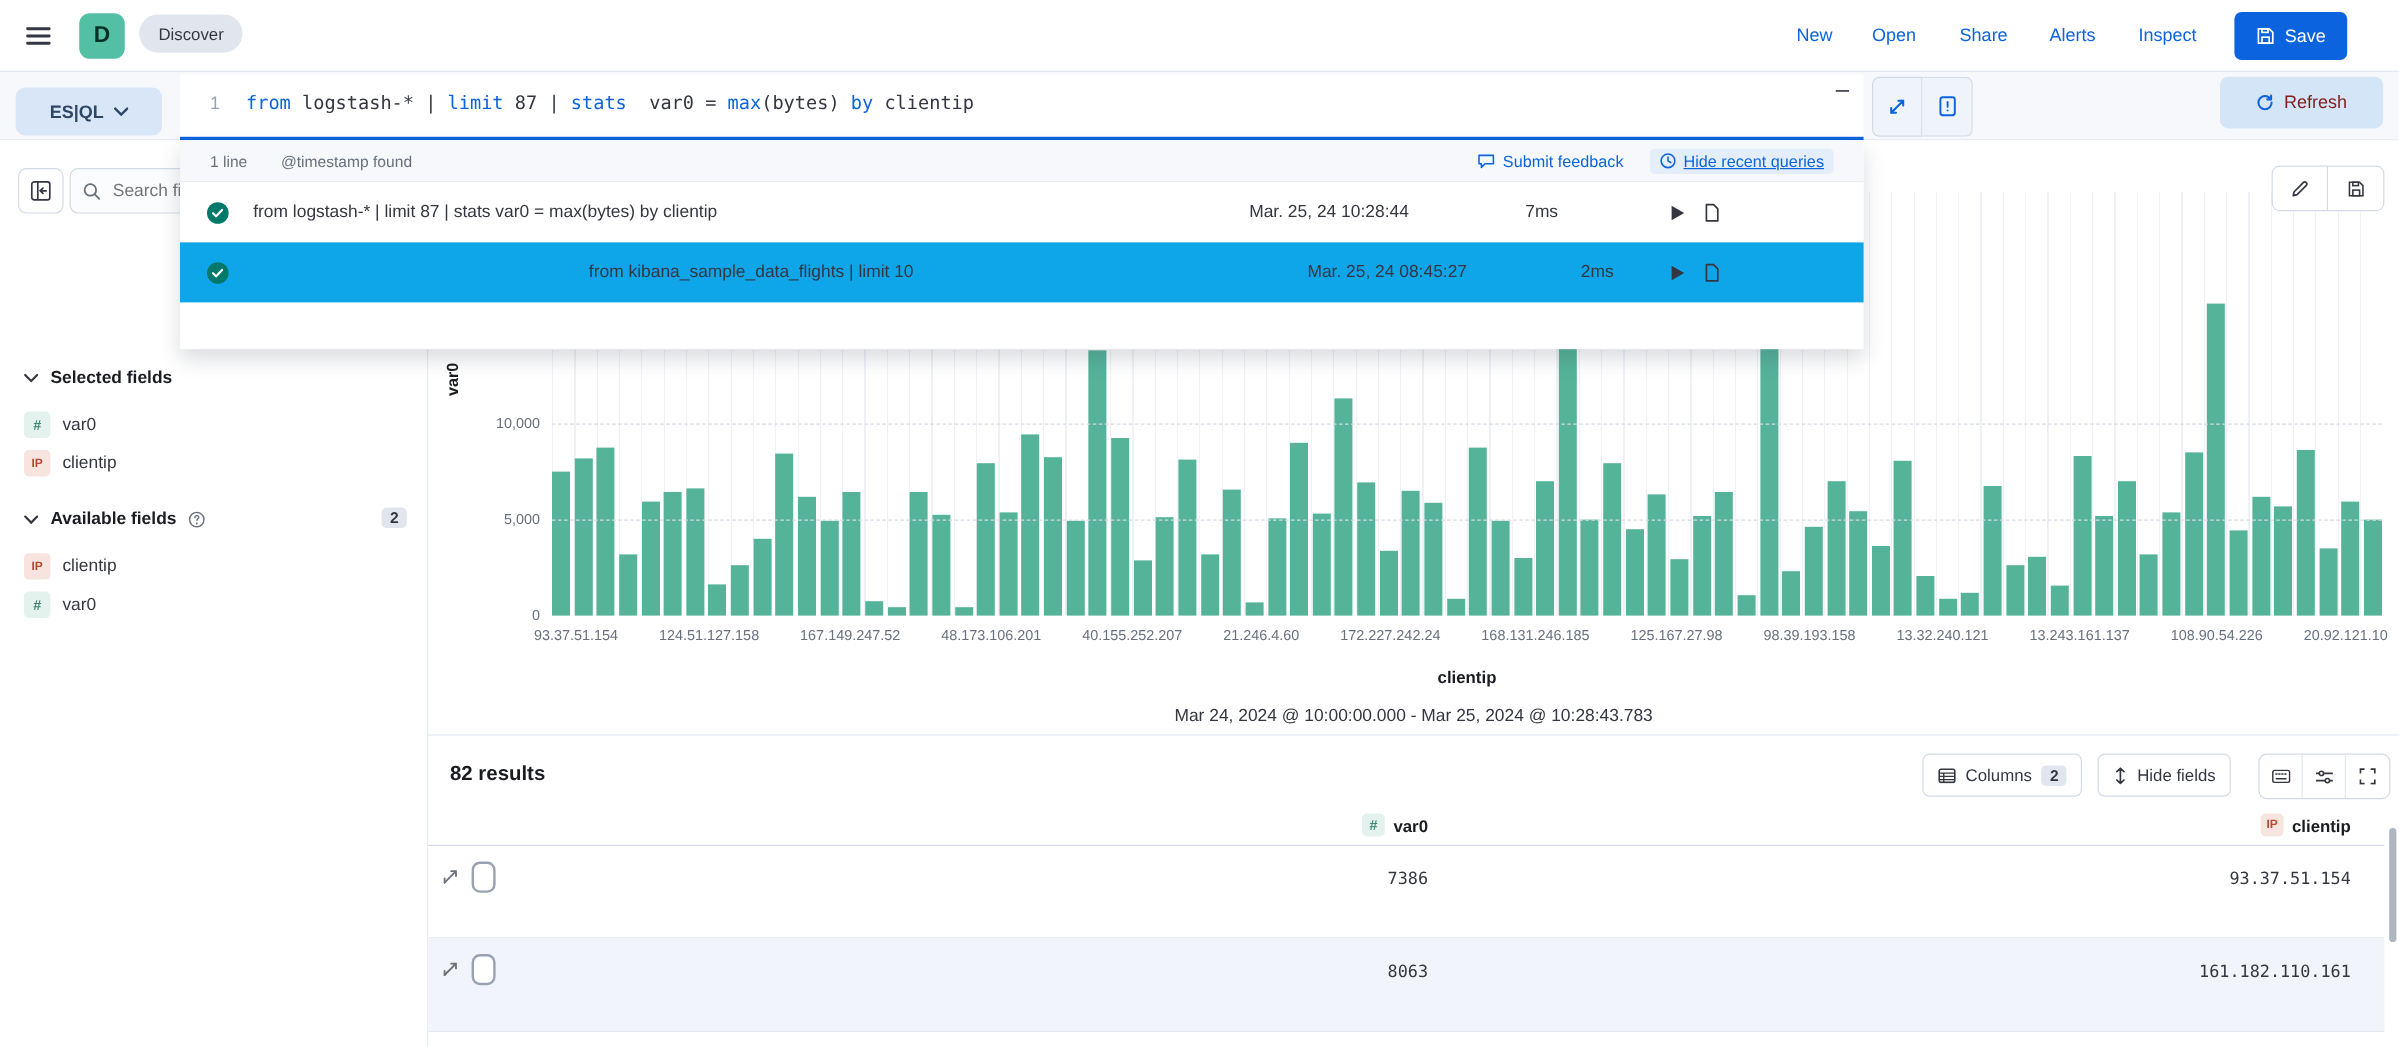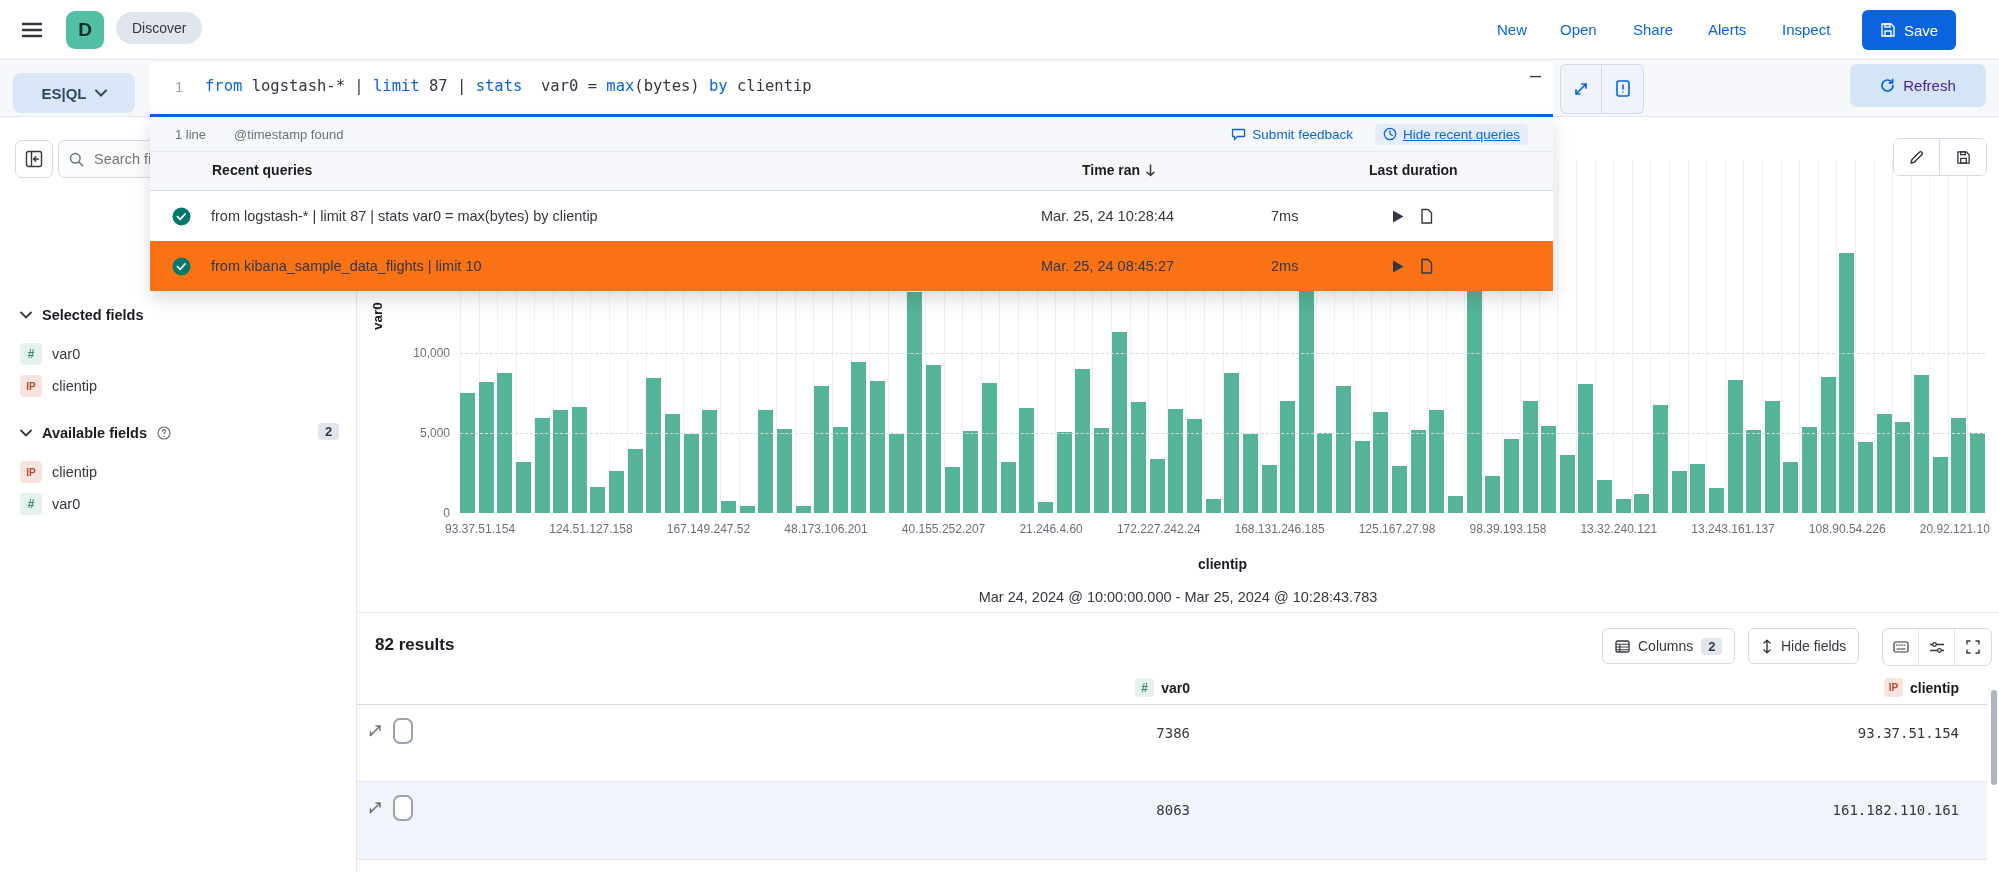--- a/index.html
+++ b/index.html
@@ -105,21 +105,21 @@
   </div>
   <div class="abs iconbtn" style="left:1602px;top:64px;width:42px;height:50px;border-left:none;border-radius:0 6px 6px 0;">
     <span>
       <svg width="16" height="18" viewBox="0 0 16 18">
           <rect x="2" y="1" width="12" height="15" rx="2" stroke="#0B64DD" stroke-width="1.6" fill="none"></rect>
           <path d="M8 5v4M8 12h.01" stroke="#0B64DD" stroke-width="1.6" stroke-linecap="round"></path>
         </svg>
     </span>
   </div>
 
-  <button class="abs" style="left:1850px;top:64px;width:136px;height:43px;background:#D4E5F8;border:none;border-radius:7px;color:#4c1d95;font-size:15px;display:flex;align-items:center;justify-content:center;gap:8px;cursor:pointer;">
+  <button class="abs" style="left:1850px;top:64px;width:136px;height:43px;background:#D4E5F8;border:none;border-radius:7px;color:#7f1d1d;font-size:15px;display:flex;align-items:center;justify-content:center;gap:8px;cursor:pointer;">
     <span>
       <svg width="15" height="15" viewBox="0 0 15 15">
           <path d="M13 7.5A5.5 5.5 0 1 1 7.5 2c2 0 3.7 1 4.7 2.6" stroke="#0B64DD" stroke-width="1.7" fill="none" stroke-linecap="round"></path>
           <path d="M12.6 1.5v3.3H9.3" stroke="#0B64DD" stroke-width="1.7" fill="none" stroke-linecap="round" stroke-linejoin="round"></path>
         </svg>
     </span>
     <span>Refresh</span>
   </button>
 
   <div class="abs sidebar">
@@ -418,32 +418,20 @@
       <span class="bluelink" style="margin-right:25px;background:#E4EEFB;border-radius:4px;padding:3px 8px;text-decoration:underline;">
         <span>
           <svg width="14" height="14" viewBox="0 0 14 14">
               <circle cx="7" cy="7" r="5.7" stroke="#0B64DD" stroke-width="1.3" fill="none"></circle>
               <path d="M7 3.8V7l2.3 1.4" stroke="#0B64DD" stroke-width="1.3" fill="none" stroke-linecap="round"></path>
             </svg>
         </span>
         <span>Hide recent queries</span>
       </span>
     </div>
-    <div class="qhead" style="position:relative;">
-      <span class="abs" style="left:62px;top:10px;">Recent queries</span>
-      <span class="abs" style="left:932px;top:10px;display:flex;align-items:center;gap:5px;cursor:pointer;">
-        <span>Time ran</span>
-        <span>
-          <svg width="11" height="13" viewBox="0 0 11 13">
-              <path d="M5.5 1v10M2 8.3l3.5 3.2L9 8.3" stroke="#343741" stroke-width="1.5" fill="none" stroke-linecap="round" stroke-linejoin="round"></path>
-            </svg>
-        </span>
-      </span>
-      <span class="abs" style="left:1219px;top:10px;">Last duration</span>
-    </div>
 
     <div class="qrow" style="background:#fff;">
       <span style="margin-left:22px;">
         <svg width="19" height="19" viewBox="0 0 19 19">
             <circle cx="9.5" cy="9.5" r="9" fill="#00796B"></circle>
             <path d="M5.5 9.7l2.6 2.6 5-5.3" stroke="#fff" stroke-width="1.8" fill="none" stroke-linecap="round" stroke-linejoin="round"></path>
           </svg>
       </span>
       <span style="margin-left:20px;width:830px;">from logstash-* | limit 87 | stats var0 = max(bytes) by clientip</span>
       <span style="width:230px;">Mar. 25, 24 10:28:44</span>
@@ -452,21 +440,21 @@
         <svg width="14" height="15" viewBox="0 0 14 15">
             <path d="M2 1.5l10.5 6L2 13.5z" fill="#343741"></path>
           </svg>
       </span>
       <span style="margin-left:14px;cursor:pointer;">
         <svg width="15" height="17" viewBox="0 0 15 17">
             <path d="M3 1.5h6l3.5 3.5v10H3z" stroke="#343741" stroke-width="1.4" fill="none" stroke-linejoin="round"></path>
           </svg>
       </span>
     </div>
-    <div class="qrow" style="background:#f97316;">
+    <div class="qrow" style="background:#0ea5e9;text-align:center;">
       <span style="margin-left:22px;">
         <svg width="19" height="19" viewBox="0 0 19 19">
             <circle cx="9.5" cy="9.5" r="9" fill="#00796B"></circle>
             <path d="M5.5 9.7l2.6 2.6 5-5.3" stroke="#fff" stroke-width="1.8" fill="none" stroke-linecap="round" stroke-linejoin="round"></path>
           </svg>
       </span>
       <span style="margin-left:20px;width:830px;">from kibana_sample_data_flights | limit 10</span>
       <span style="width:230px;">Mar. 25, 24 08:45:27</span>
       <span style="width:120px;">2ms</span>
       <span style="cursor:pointer;">

